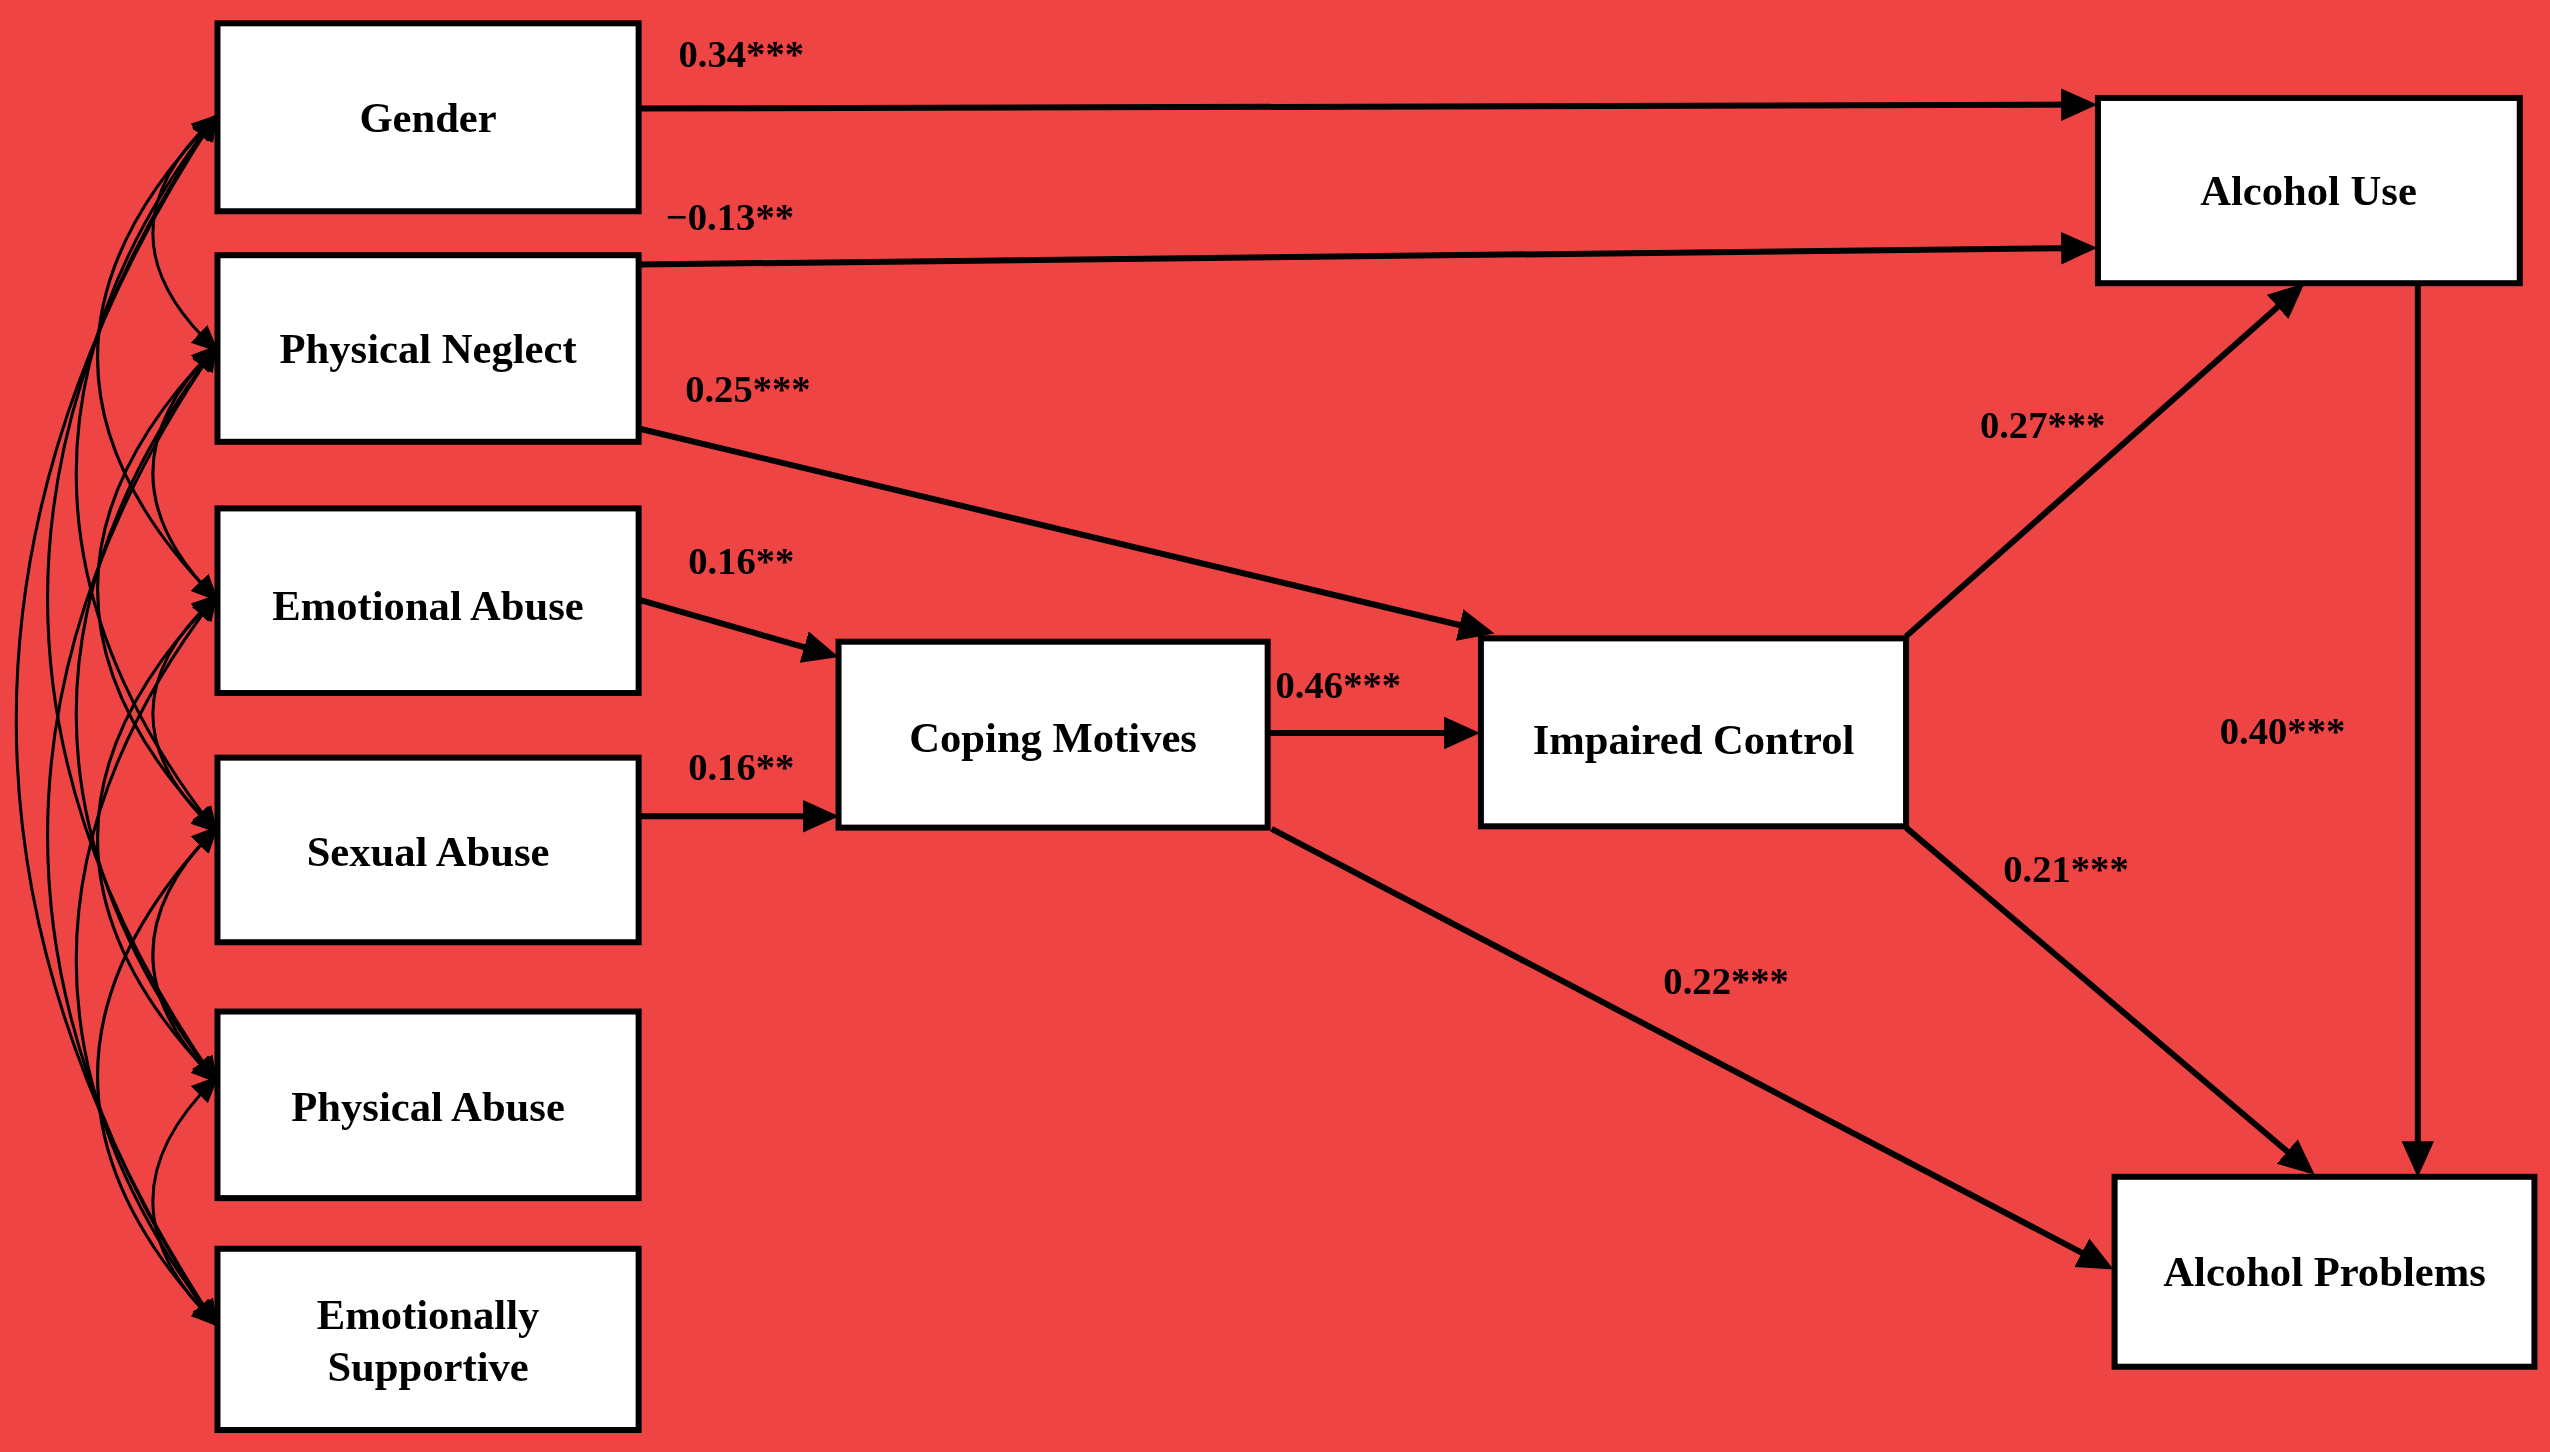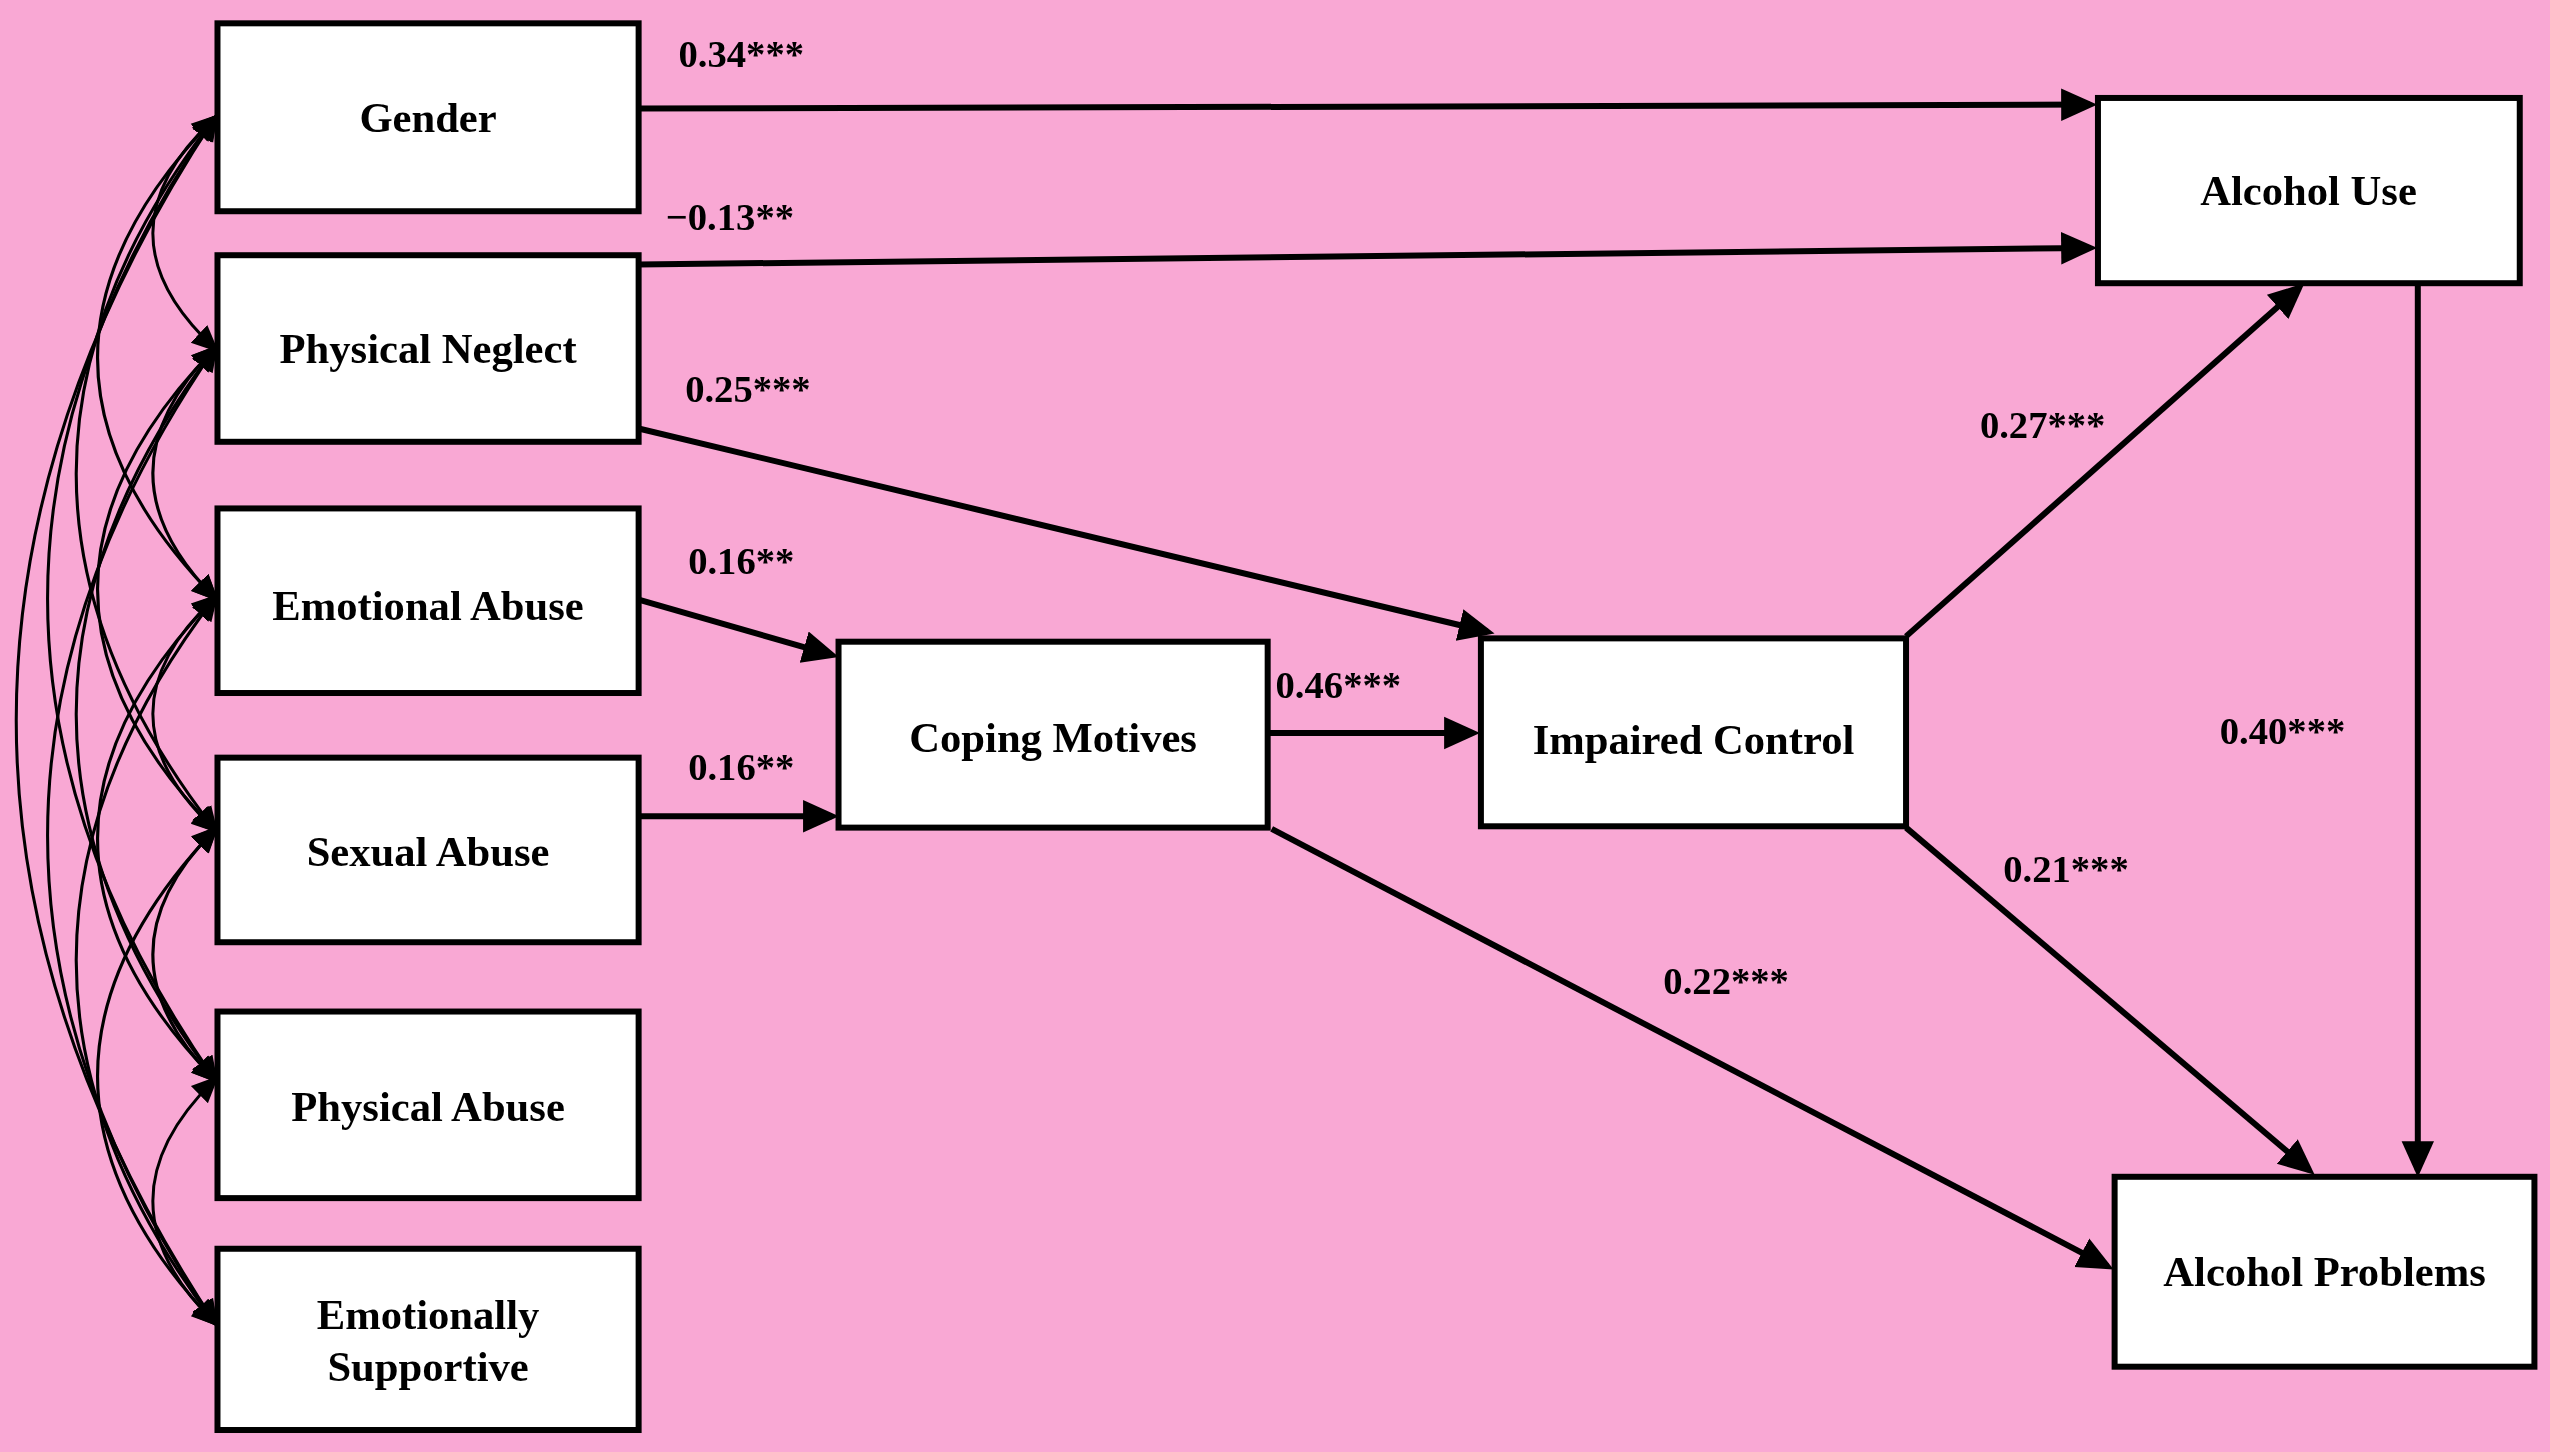--- a/index.html
+++ b/index.html
@@ -6,21 +6,21 @@
     margin: 0;
     padding: 0;
     width: 100%;
     height: 100%;
     background: #ffffff;
     overflow: hidden;
   }
   .stage {
     width: 100vw;
     height: 100vh;
-    background: #f9a8d4;
+    background: #ef4444;
   }
   svg { display: block; width: 100%; height: 100%; }
   .box {
     fill: #ffffff;
     stroke: #000000;
     stroke-width: 9;
   }
   .edge {
     stroke: #000000;
     stroke-width: 9;

